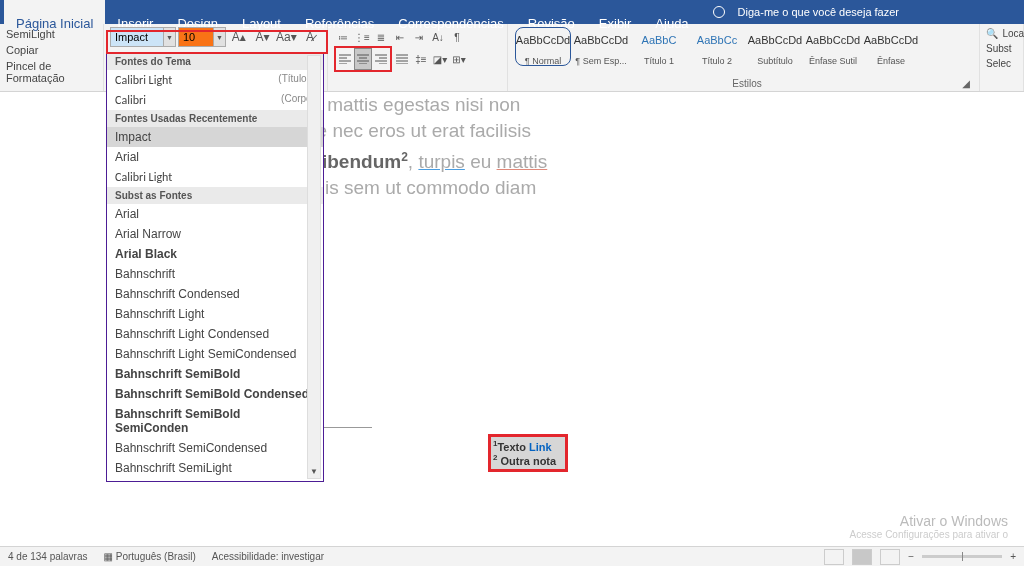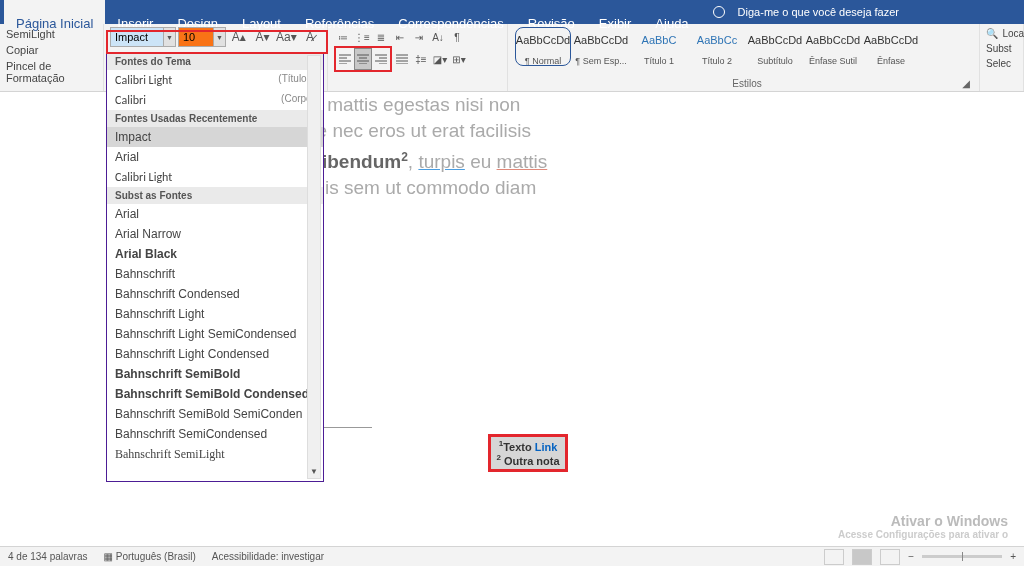--- a/index.html
+++ b/index.html
@@ -45,42 +45,42 @@
 
 .doc-area { position: absolute; top: 92px; left: 0; right: 0; bottom: 20px; background: #fff; }
 .page { position: absolute; left: 188px; top: 0; width: 700px; height: 440px; background: #fff; }
 .body-text { font-size: 19px; font-family: Calibri, sans-serif; color: #aaa; line-height: 26px; padding: 0 4px; }
 .body-text .under { text-decoration: underline; text-decoration-color: #e0897a; text-align: right; }
 .body-text .under-blue { text-decoration: underline; text-decoration-color: #4a9de0; }
 .body-text b { color: #666; }
 .body-text sup { color: #666; font-size: 12px; }
 .foot-sep { border: none; border-top: 1px solid #999; width: 180px; margin-top: 200px; margin-left: 4px; }
 .footnotes { margin-top: 6px; margin-left: 300px; border: 3px solid #e3262d; padding: 2px; width: 80px; background: #d6d6d6; }
-.footnotes .row { font-size: 11px; font-weight: bold; color: #333; text-align: center; }
+.footnotes .row { font-size: 11px; font-weight: bold; color: #333; }
 .footnotes .row sup { font-size: 8px; }
 .footnotes .row .link { color: #0563c1; }
 
 
 .font-dd { position: absolute; left: 106px; top: 52px; width: 218px; height: 430px; background: #fff; border: 1px solid #4c1d95; z-index: 10; display: flex; flex-direction: column; }
 .font-dd .hdr { background: #eaeaea; padding: 3px 8px; font-size: 10px; font-weight: bold; color: #555; }
 .font-dd .opt { padding: 3px 8px; font-size: 12px; display: flex; justify-content: space-between; cursor: pointer; }
 .font-dd .opt .tag { font-size: 10px; color: #888; }
 .font-dd .opt.sel { background: #d6d6d6; }
 .font-dd .scroll { width: 14px; background: #f0f0f0; position: absolute; right: 2px; top: 2px; bottom: 2px; border: 1px solid #ddd; display: flex; flex-direction: column; justify-content: flex-end; align-items: center; }
 
 .fontbox-highlight { border: 2px solid #e3262d; position: absolute; left: 106px; top: 30px; width: 222px; height: 24px; pointer-events: none; z-index: 11; }
 
 .status-bar { position: absolute; bottom: 0; left: 0; right: 0; height: 20px; background: #f3f3f3; border-top: 1px solid #d4d4d4; display: flex; align-items: center; padding: 0 8px; font-size: 10px; color: #555; gap: 16px; }
 .status-bar .right { margin-left: auto; display: flex; align-items: center; gap: 8px; }
 .view-btn { width: 20px; height: 16px; border: 1px solid #ccc; }
 .view-btn.active { background: #c8c8c8; }
 .zoom-track { width: 80px; height: 3px; background: #ccc; position: relative; }
 .zoom-track::before { content: ''; position: absolute; left: 50%; top: -3px; width: 1px; height: 9px; background: #888; }
 
-.watermark { position: absolute; right: 16px; bottom: 26px; text-align: right; font-weight: bold; }
+.watermark { position: absolute; right: 16px; bottom: 26px; text-align: right; }
 .watermark .t1 { font-size: 14px; color: #bbb; }
 .watermark .t2 { font-size: 10px; color: #ccc; }
 
 svg { display: block; }
 </style>
 </head>
 <body>
 
 <div class="ribbon-tabs">
   <div class="tab active">Página Inicial</div>
@@ -285,39 +285,39 @@
       <div class="opt">
         <span style="font-family:Bahnschrift,sans-serif;font-weight:normal;font-stretch:normal">Bahnschrift</span>
       </div>
       <div class="opt">
         <span style="font-family:Bahnschrift,sans-serif;font-weight:normal;font-stretch:condensed">Bahnschrift Condensed</span>
       </div>
       <div class="opt">
         <span style="font-family:Bahnschrift,sans-serif;font-weight:300;font-stretch:normal">Bahnschrift Light</span>
       </div>
       <div class="opt">
+        <span style="font-family:Bahnschrift,sans-serif;font-weight:300;font-stretch:condensed">Bahnschrift Light Condensed</span>
+      </div>
+      <div class="opt">
         <span style="font-family:Bahnschrift,sans-serif;font-weight:300;font-stretch:condensed">Bahnschrift Light SemiCondensed</span>
       </div>
       <div class="opt">
-        <span style="font-family:Bahnschrift,sans-serif;font-weight:300;font-stretch:condensed">Bahnschrift Light Condensed</span>
-      </div>
-      <div class="opt">
         <span style="font-family:Bahnschrift,sans-serif;font-weight:bold;font-stretch:normal">Bahnschrift SemiBold</span>
       </div>
       <div class="opt">
         <span style="font-family:Bahnschrift,sans-serif;font-weight:bold;font-stretch:condensed">Bahnschrift SemiBold Condensed</span>
       </div>
       <div class="opt">
-        <span style="font-family:Bahnschrift,sans-serif;font-weight:normal;font-stretch:normal">Bahnschrift SemiBold SemiConden</span>
+        <span style="font-family:Bahnschrift,sans-serif;font-weight:bold;font-stretch:normal">Bahnschrift SemiBold SemiConden</span>
       </div>
       <div class="opt">
         <span style="font-family:Bahnschrift,sans-serif;font-weight:normal;font-stretch:condensed">Bahnschrift SemiCondensed</span>
       </div>
       <div class="opt">
-        <span style="font-family:Liberation Serif, serif;font-weight:300;font-stretch:normal">Bahnschrift SemiLight</span>
+        <span style="font-family:Liberation Sans, sans-serif;font-weight:300;font-stretch:normal">Bahnschrift SemiLight</span>
       </div>
       <div class="opt"></div>
     </div>
   <div class="scroll">
     <div style="font-size:8px;color:#555;margin-bottom:2px">▼</div>
   </div>
 </div>
 
 <div class="watermark">
   <div class="t1">Ativar o Windows</div>

